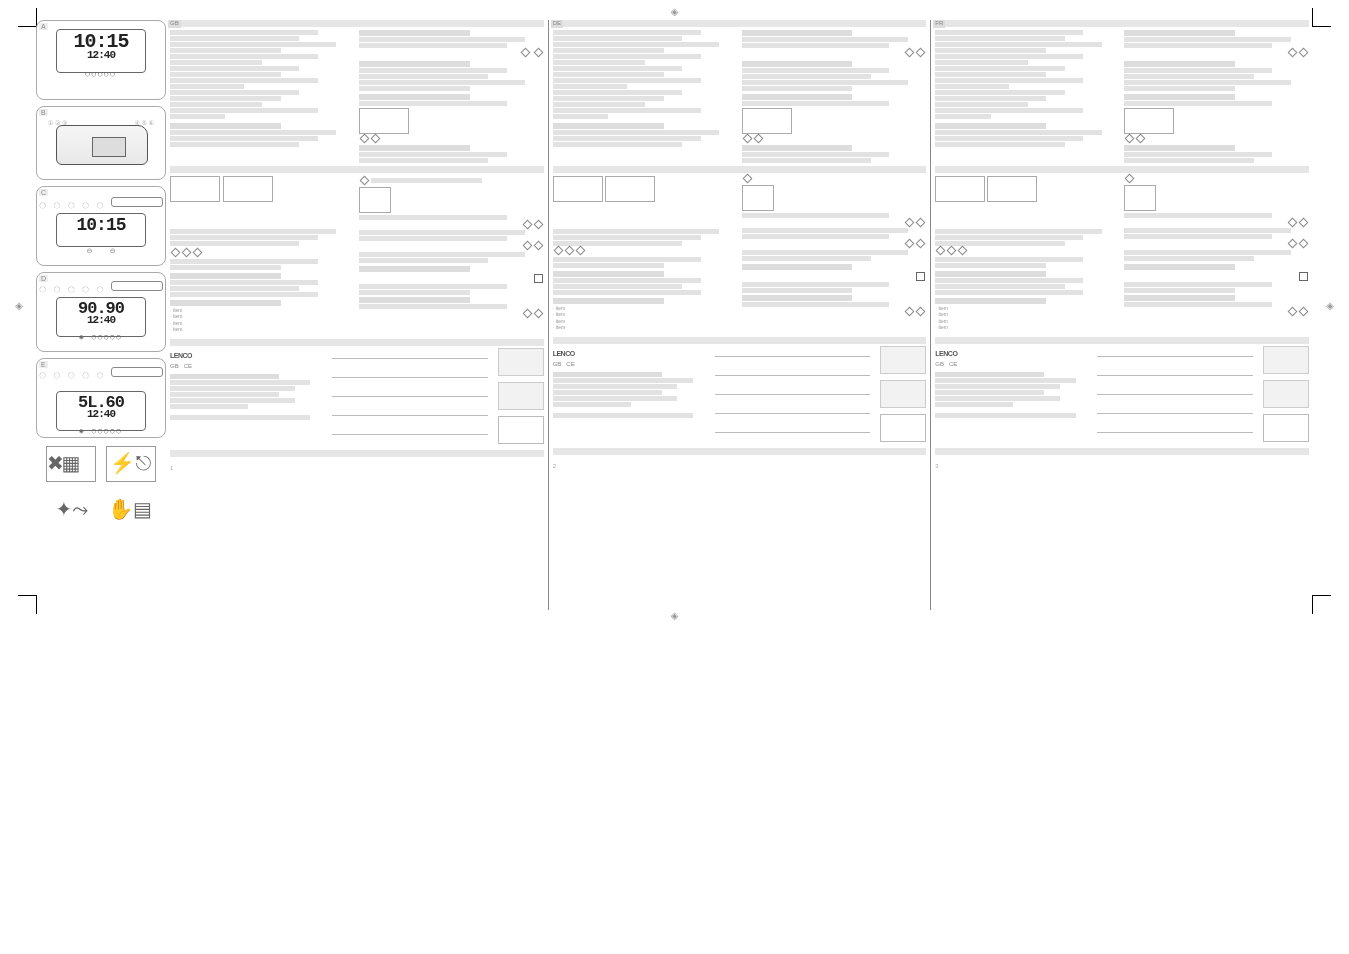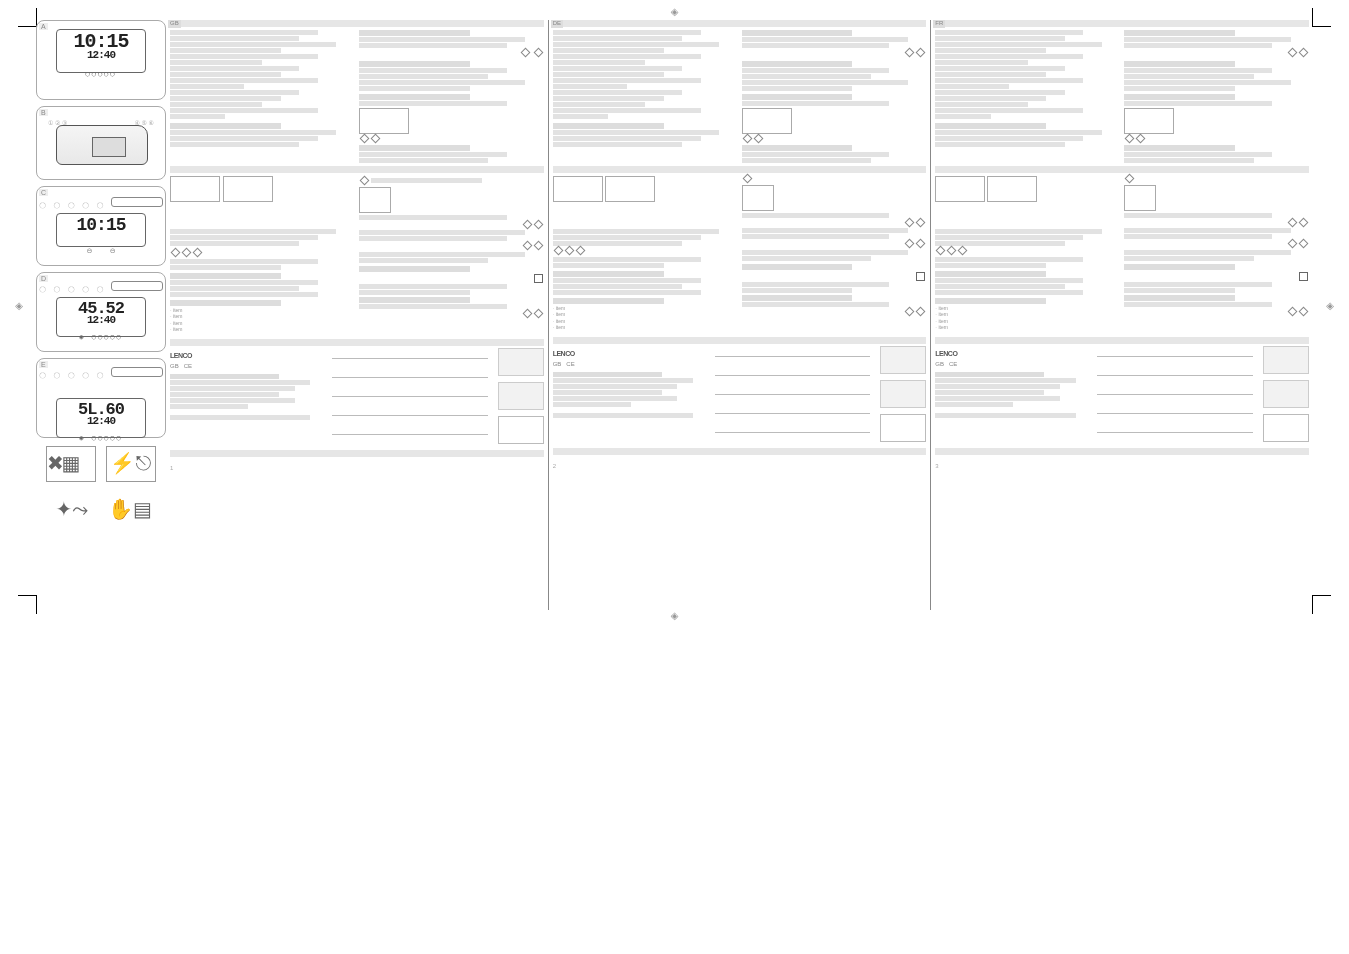--- a/index.html
+++ b/index.html
@@ -269,33 +269,33 @@
       <div style="text-align:center;font-size:7px;color:#888;">⊖ &nbsp;&nbsp;&nbsp;&nbsp;&nbsp;&nbsp;&nbsp; ⊖</div>
     </div>
 
     <div class="figure-box">
       <div class="fig-label">D</div>
       <div style="text-align:center;margin-top:4px;">
         <span class="row-dots">◯ ◯ ◯ ◯ ◯</span>
         <span style="display:inline-block;border:1px solid #888;border-radius:3px;width:50px;height:8px;"></span>
       </div>
       <div class="lcd" style="height:36px;font-size:17px;margin-top:2px;">
-        <span>45.52</span>
+        <span>90.90</span>
         <span class="lcd-small">12:40</span>
         <span class="lcd-icons">◉ ◯◯◯◯◯</span>
       </div>
     </div>
 
     <div class="figure-box">
       <div class="fig-label">E</div>
       <div style="text-align:center;margin-top:4px;">
         <span class="row-dots">◯ ◯ ◯ ◯ ◯</span>
         <span style="display:inline-block;border:1px solid #888;border-radius:3px;width:50px;height:8px;"></span>
       </div>
-      <div class="lcd" style="height:36px;font-size:17px;margin-top:17px;">
+      <div class="lcd" style="height:36px;font-size:17px;margin-top:10px;">
         <span>5L.60</span>
         <span class="lcd-small">12:40</span>
         <span class="lcd-icons">◉ ◯◯◯◯◯</span>
       </div>
     </div>
 
     <div class="safety-row">
       <div class="safety-icon">
         <span style="position:absolute;left:0;top:0;">✖</span>
         <span style="font-size:20px;">▦</span>

